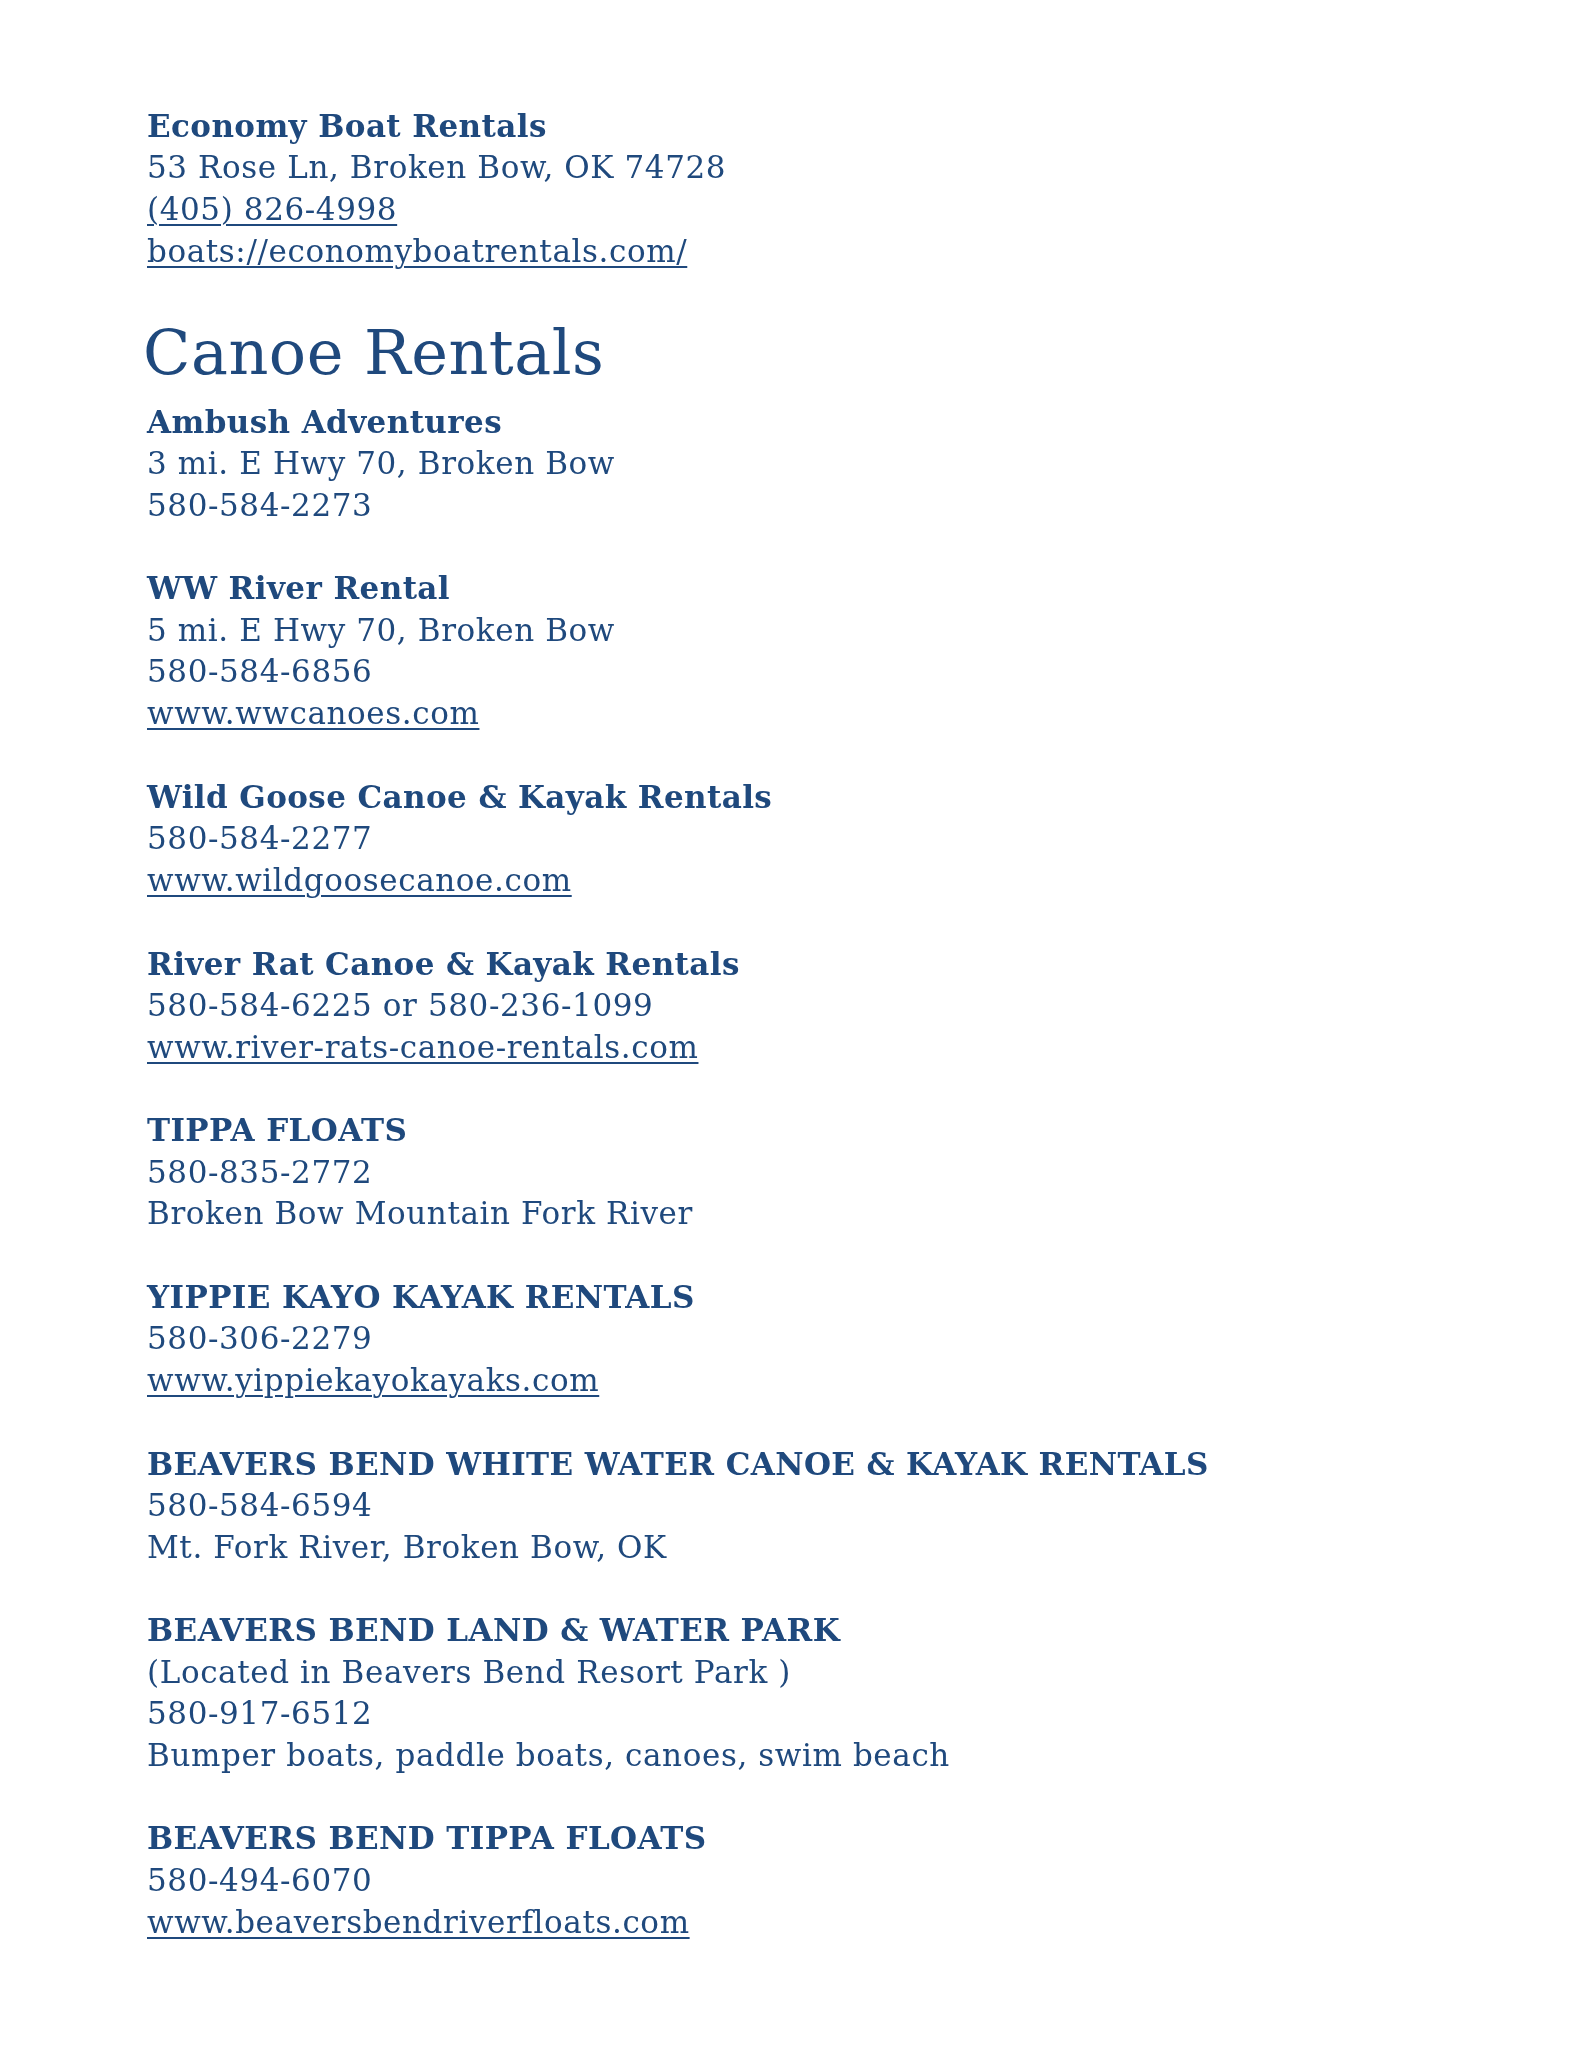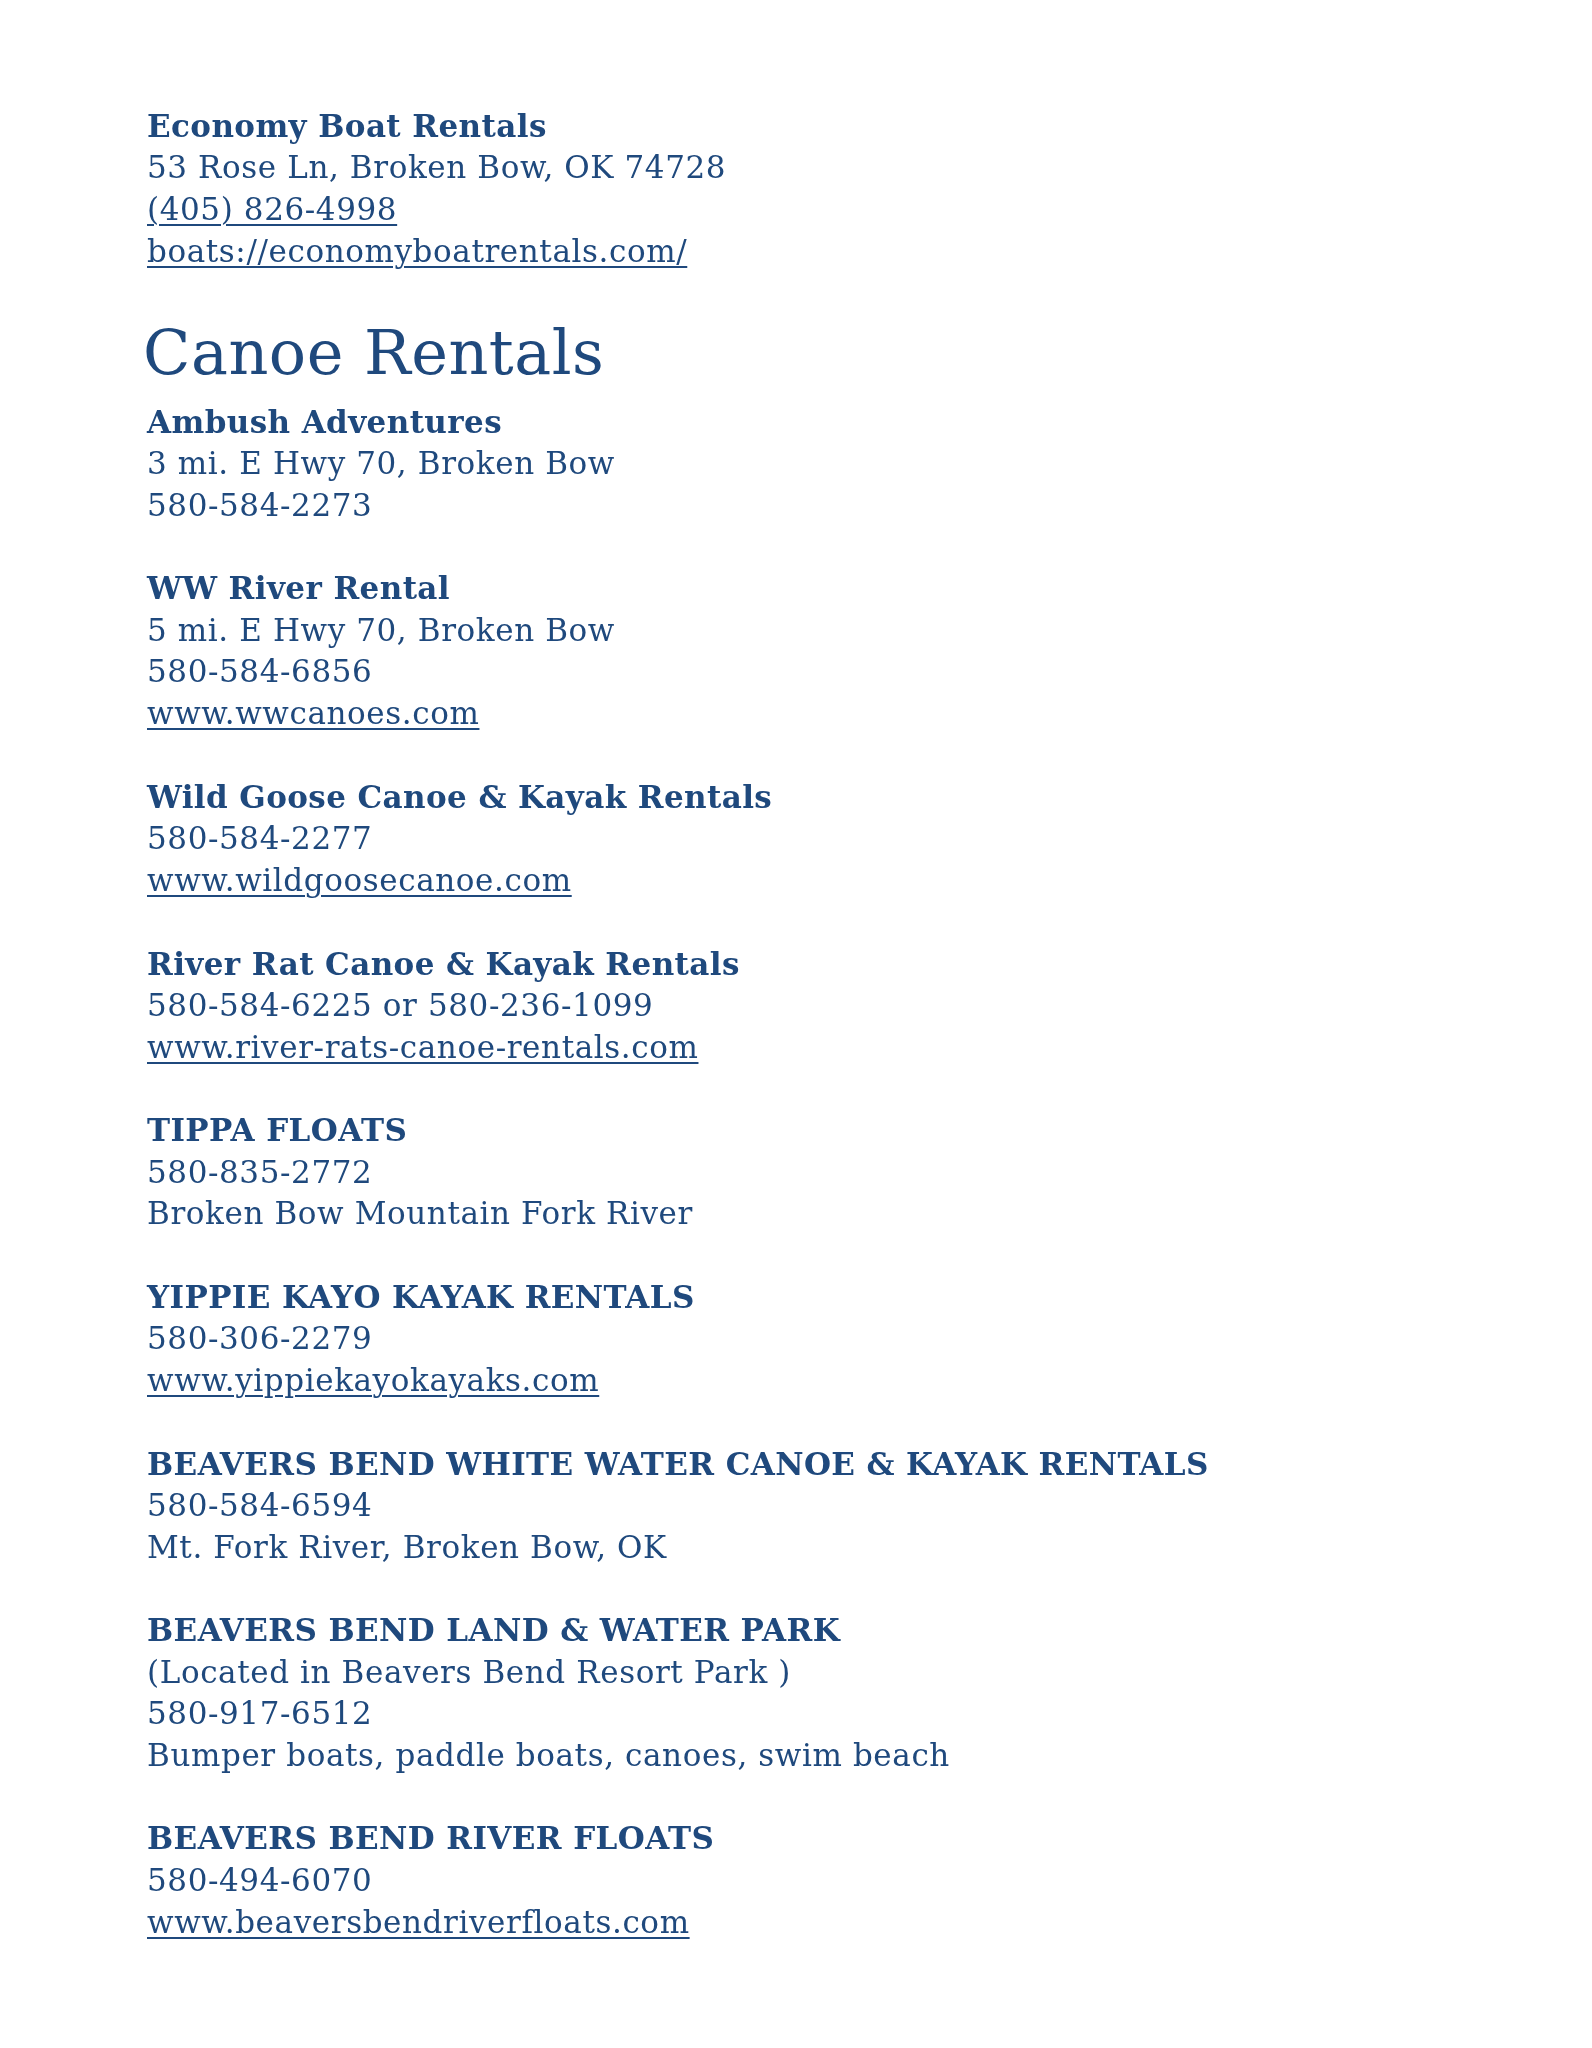--- a/index.html
+++ b/index.html
@@ -79,18 +79,18 @@
   </div>
 
   <div>
     <div class="line title" style="top:1610px">BEAVERS BEND LAND &amp; WATER PARK</div>
     <div class="line" style="top:1652px">(Located in Beavers Bend Resort Park )</div>
     <div class="line" style="top:1693px">580-917-6512</div>
     <div class="line" style="top:1735px">Bumper boats, paddle boats, canoes, swim beach</div>
   </div>
 
   <div>
-    <div class="line title" style="top:1818px">BEAVERS BEND RIVER FLOATS</div>
+    <div class="line title" style="top:1818px">BEAVERS BEND TIPPA FLOATS</div>
     <div class="line" style="top:1860px">580-494-6070</div>
     <div class="line link" style="top:1902px">www.beaversbendriverfloats.com</div>
   </div>
 
 </div>
 
 </body></html>

